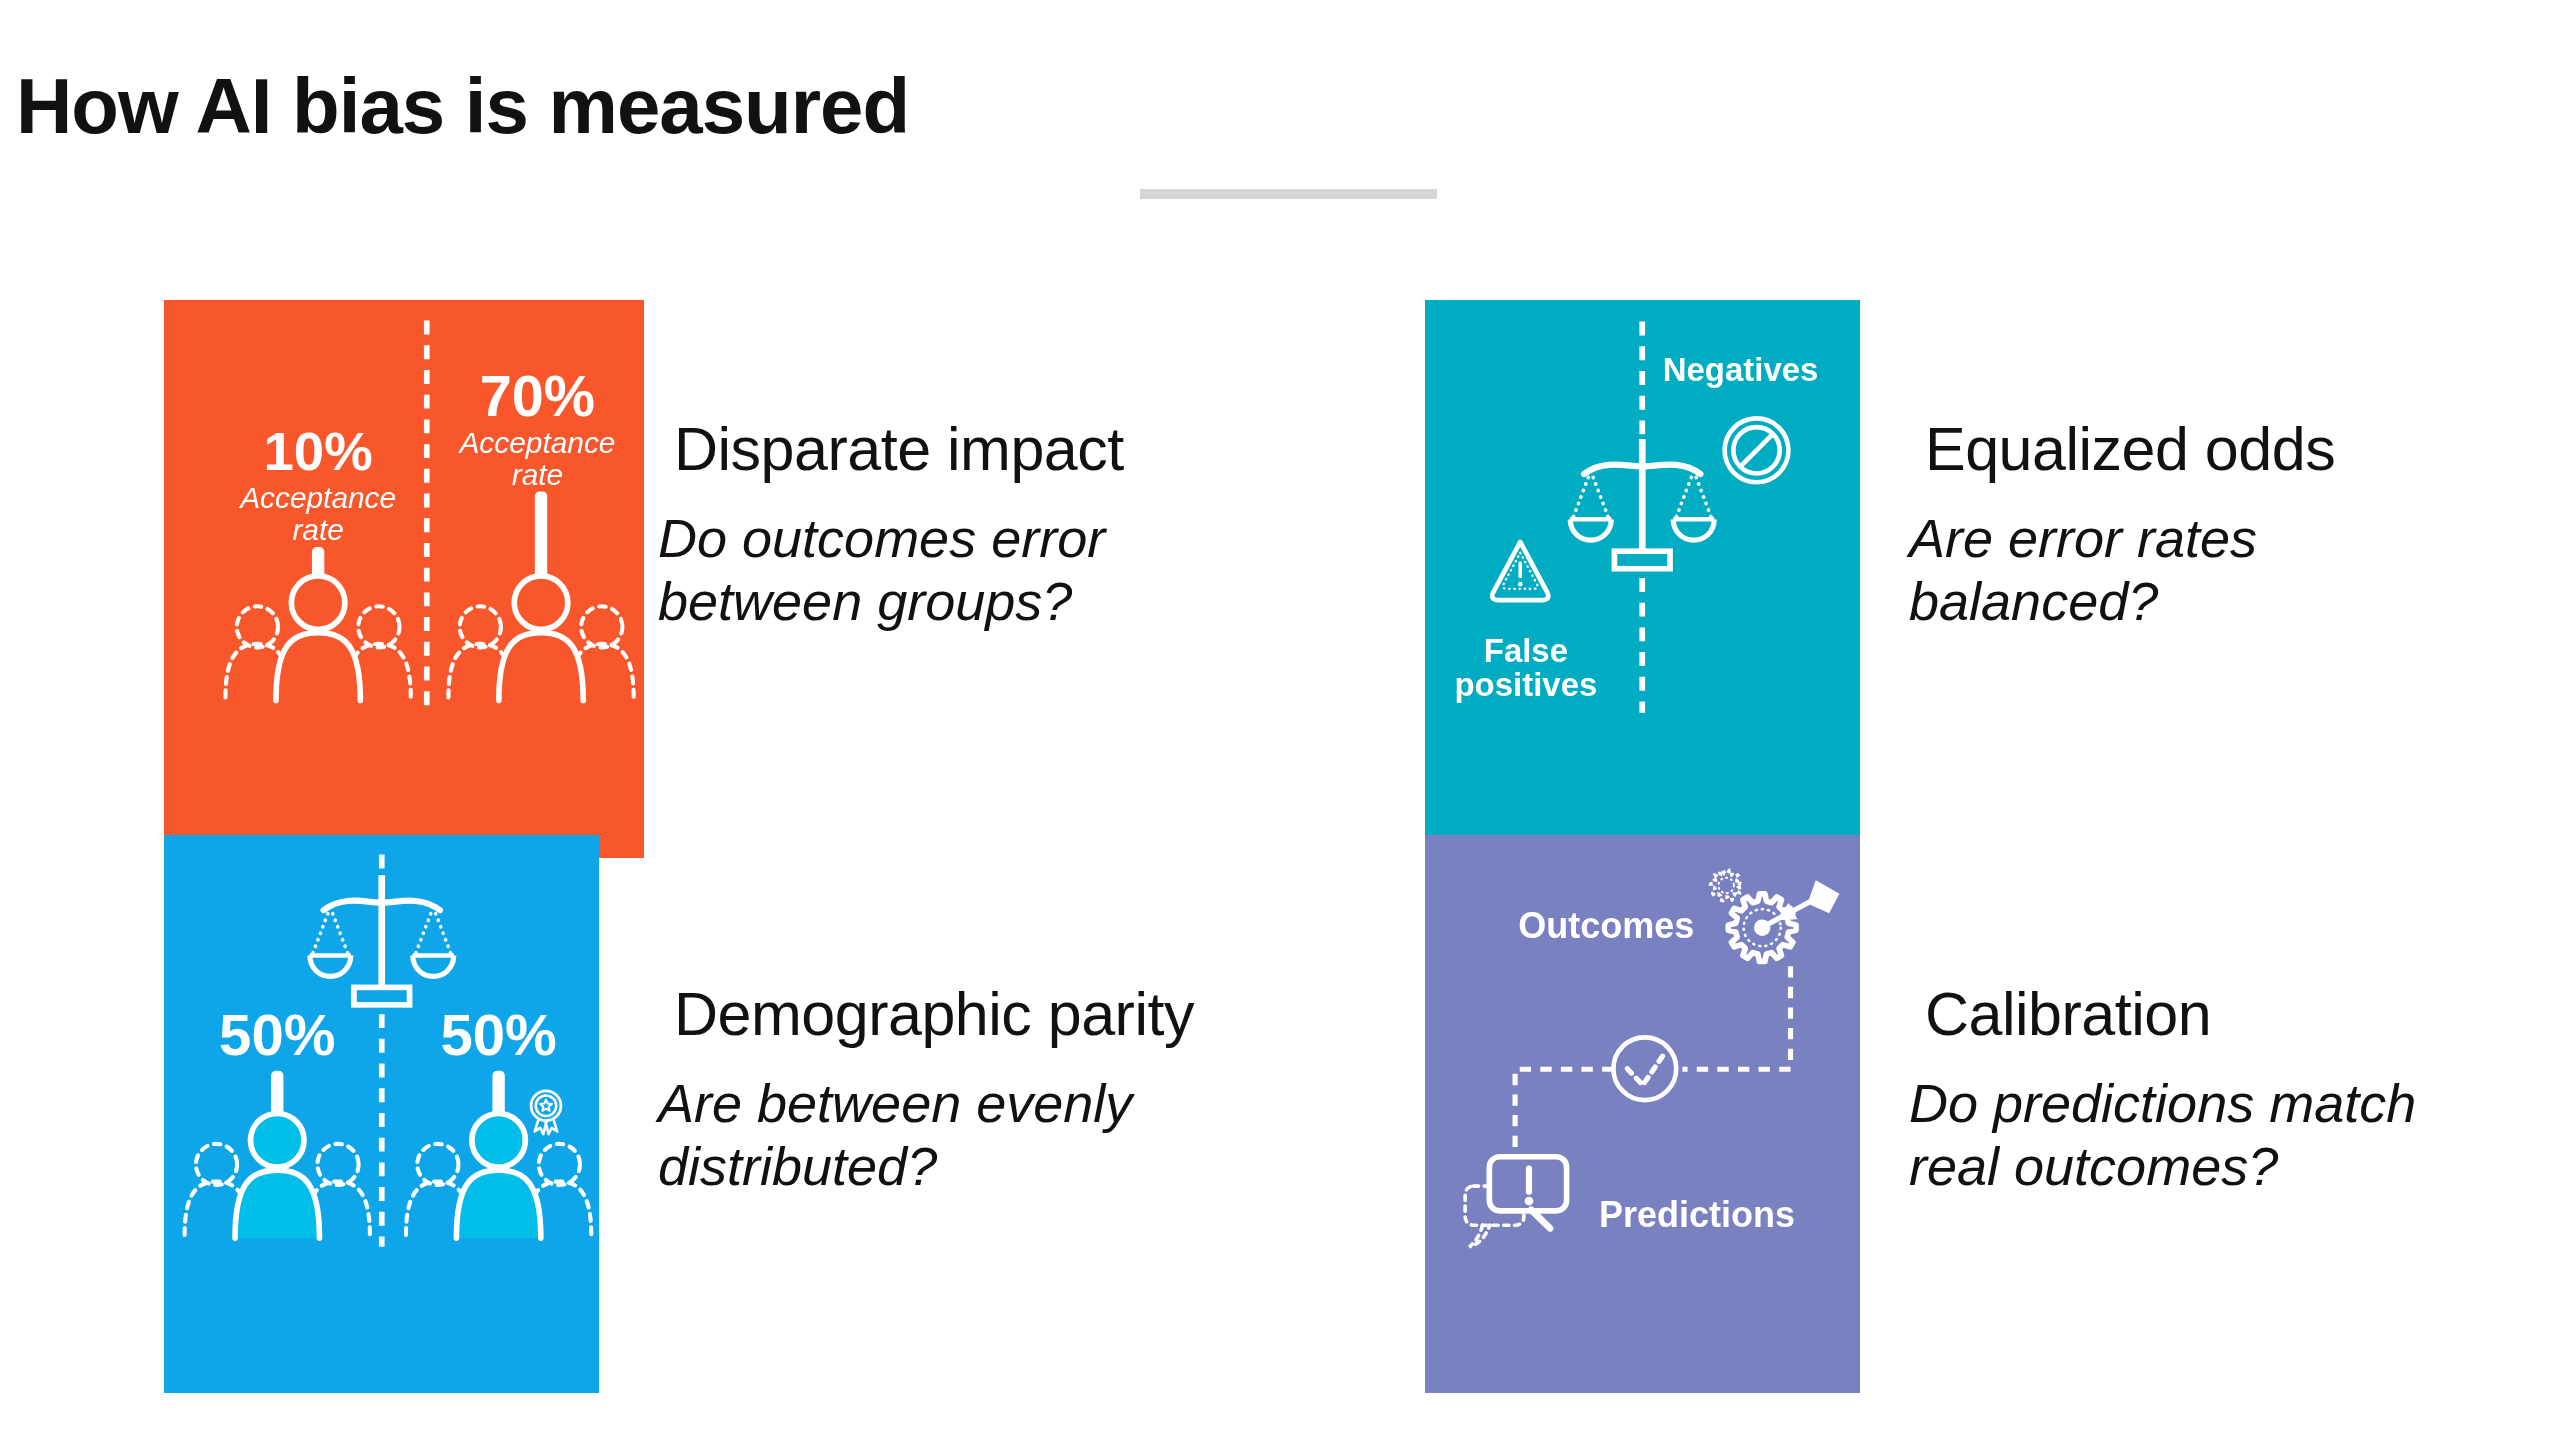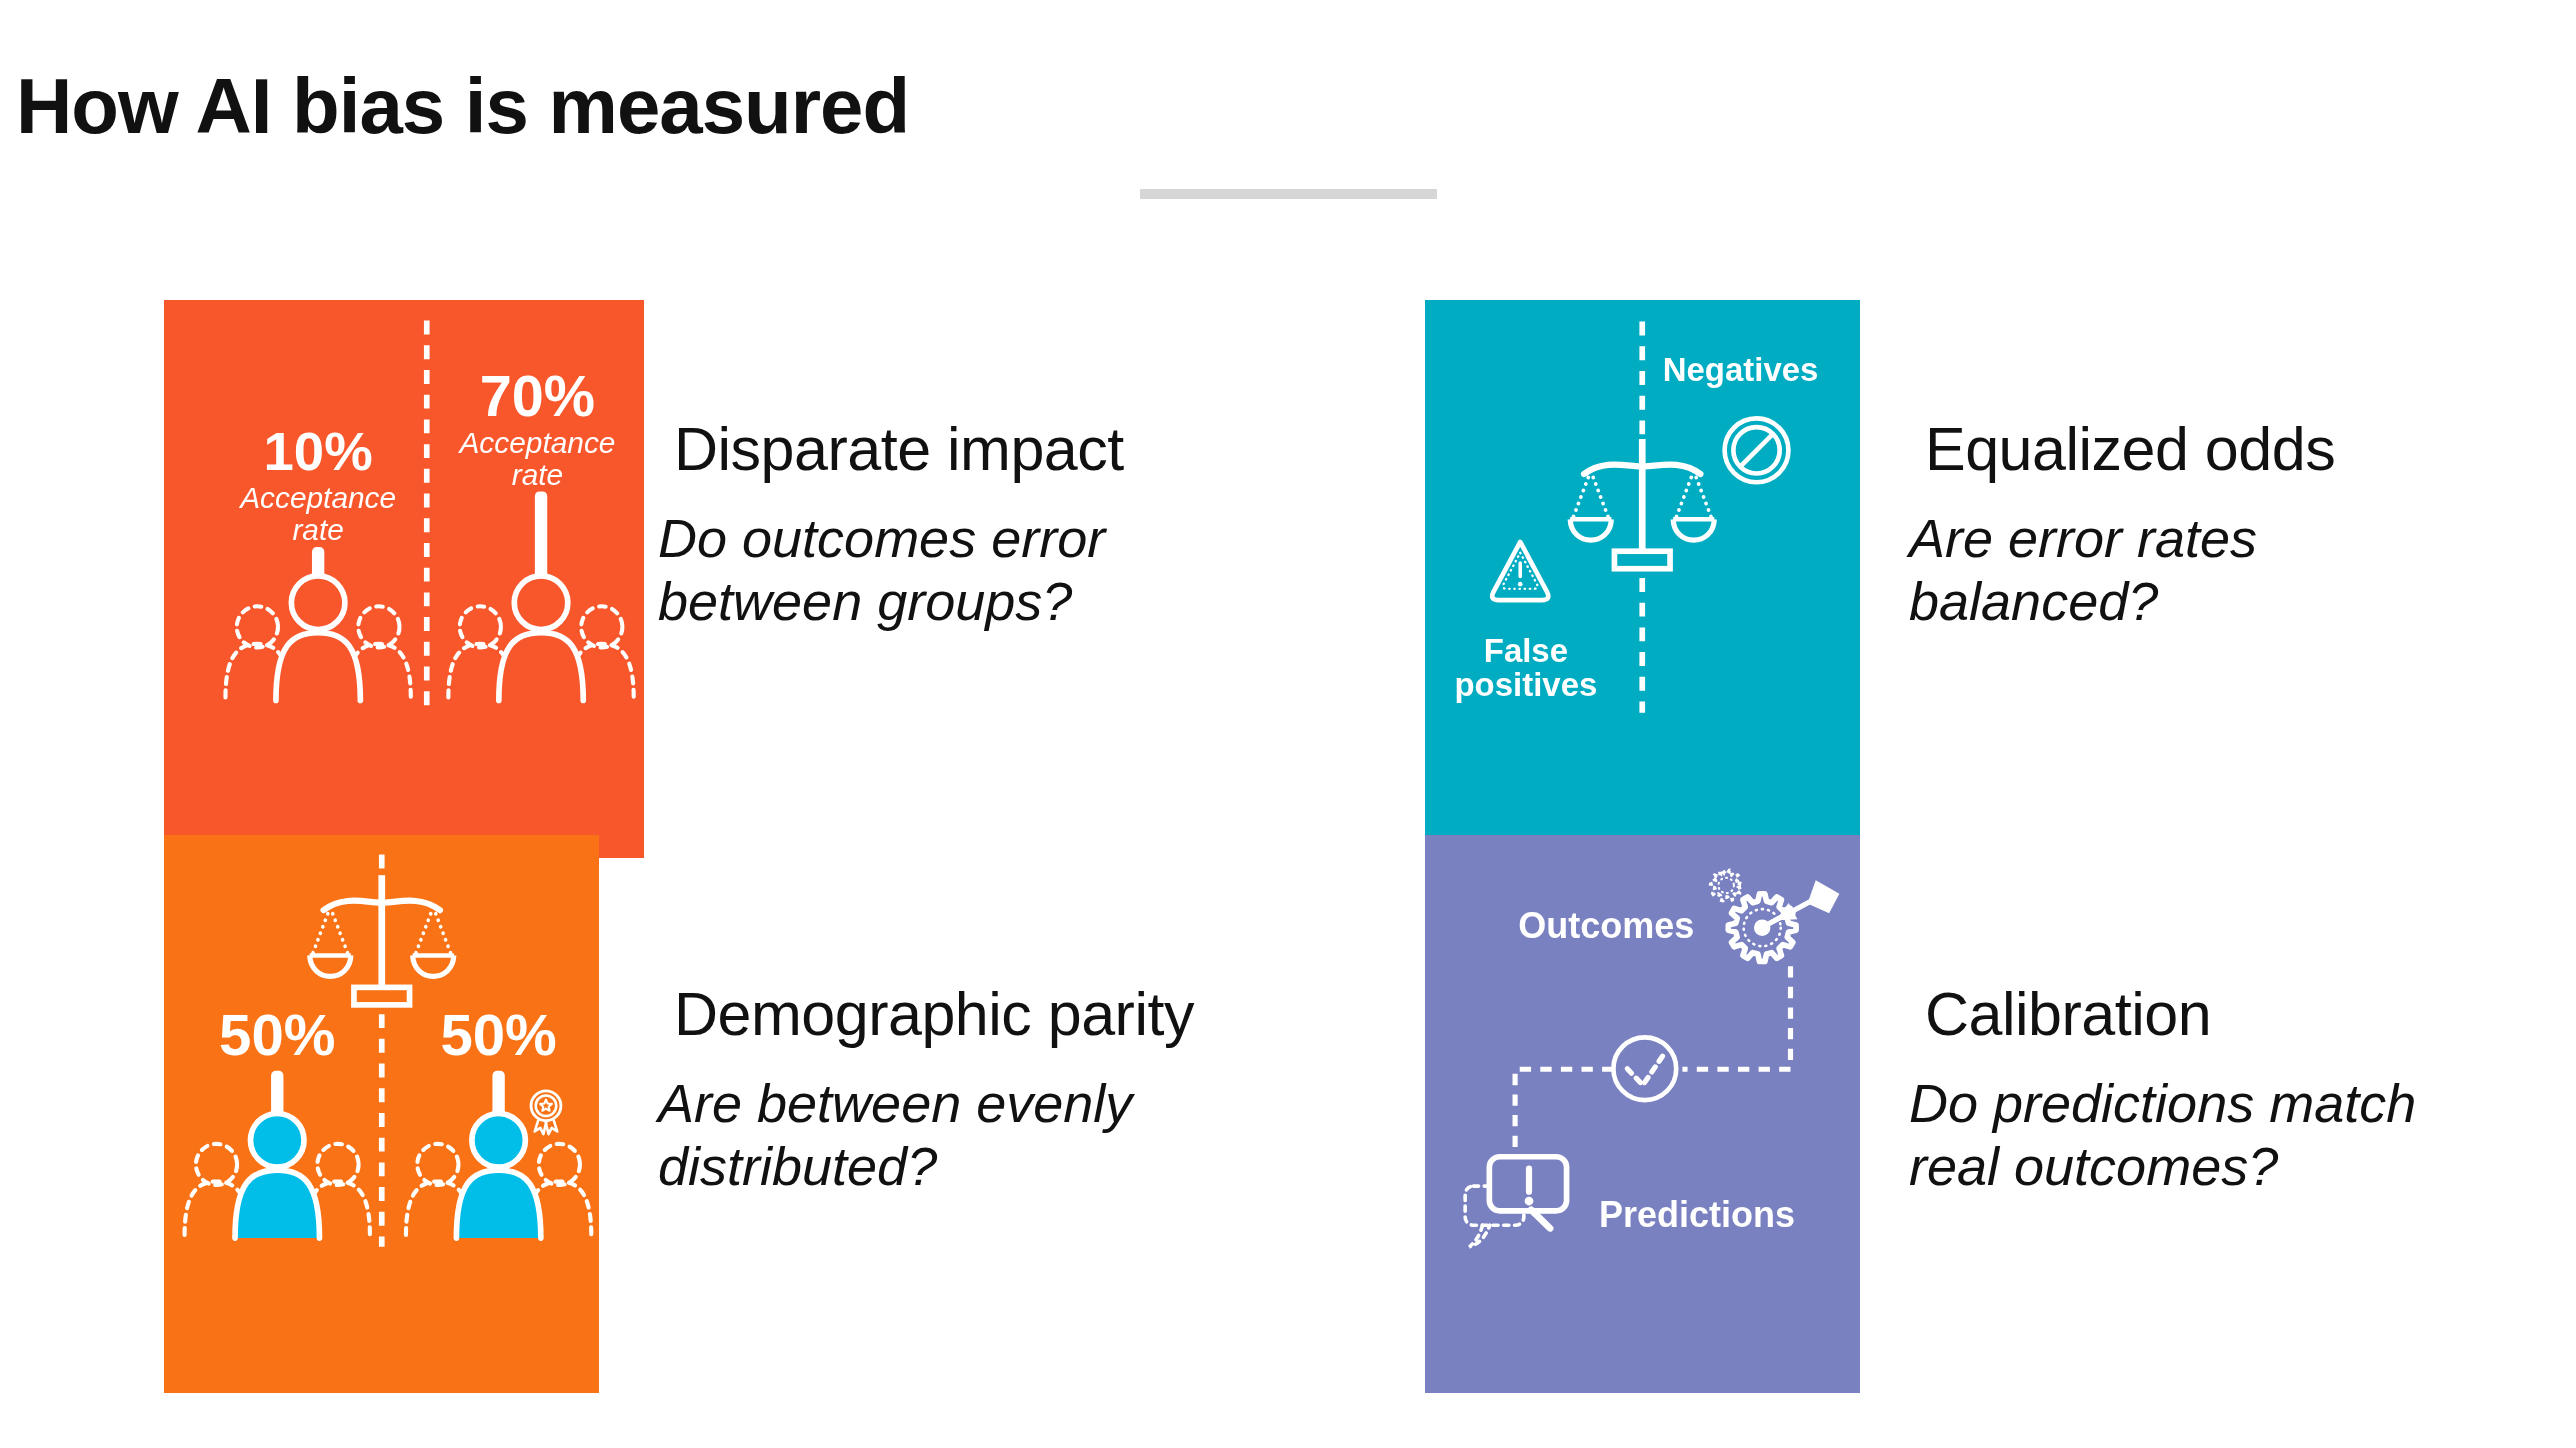--- a/index.html
+++ b/index.html
@@ -6,21 +6,21 @@
   body{width:2576px;height:1449px;position:relative;overflow:hidden;
        font-family:"Liberation Sans",sans-serif;color:#111;}
   .title{position:absolute;left:0;top:61px;width:2576px;text-align:left;
          font-size:78px;font-weight:800;letter-spacing:-1px;color:#111;padding-left:16px;}
   .title-rule{position:absolute;left:50%;margin-left:-148px;top:189px;
               width:297px;height:10.3px;background:#d6d6d6;}
   .tile{position:absolute;width:435px;height:558px;}
   .tile svg{display:block;width:435px;height:435px;}
   .t-orange{left:164px;top:300px;background:#F8572B;padding-left:45px;}
   .t-teal{left:1425px;top:300px;background:#00ACC2;}
-  .t-cyan{left:164px;top:835px;background:#f97316;}
+  .t-cyan{left:164px;top:835px;background:#0ea5e9;}
   .t-purple{left:1425px;top:835px;background:#7A81C0;}
   .tb{position:absolute;width:799px;}
   .tb h2{margin:16px;font-size:61px;font-weight:400;letter-spacing:-0.5px;line-height:1.02;}
   .tb p{margin:27px 0 0 0;font-size:54px;font-style:italic;font-weight:400;line-height:1.17;}
   .tb-1{left:658px;top:402px;}
   .tb-2{left:1909px;top:402px;}
   .tb-3{left:658px;top:967px;}
   .tb-4{left:1909px;top:967px;}
   svg text{fill:#ffffff;}
   .b{font-weight:bold;}

